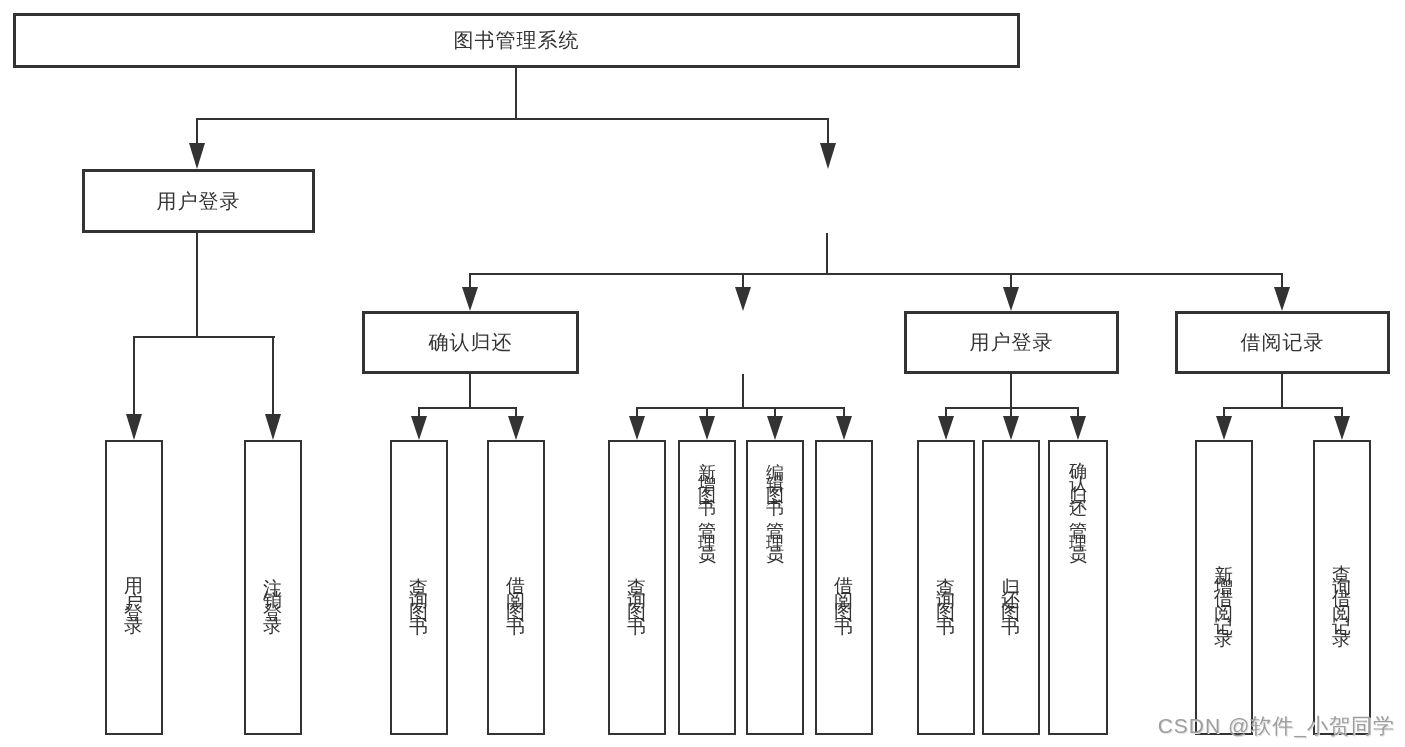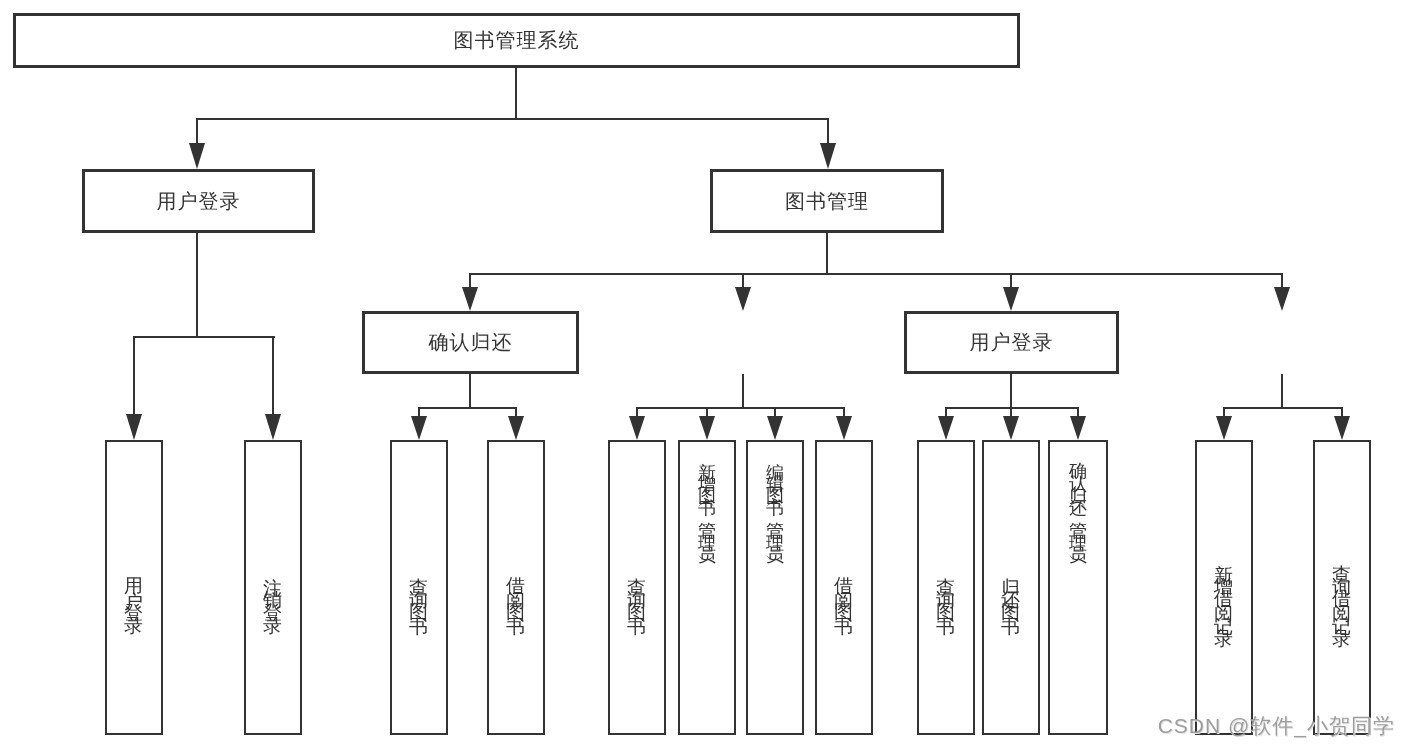--- a/index.html
+++ b/index.html
@@ -40,24 +40,24 @@
   }
 </style>
 </head>
 <body>
 
 <div id="canvas">
 
   <div class="box root" style="left:13px;top:13px;width:1007px;height:55px;">图书管理系统</div>
 
   <div class="box" style="left:82px;top:169px;width:233px;height:64px;">用户登录</div>
-  <div class="box" style="left:710px;top:169px;width:234px;height:64px;">图书管理</div>
 
   <div class="box" style="left:362px;top:311px;width:217px;height:63px;">确认归还</div>
   <div class="box" style="left:904px;top:311px;width:215px;height:63px;">用户登录</div>
+  <div class="box" style="left:1175px;top:311px;width:215px;height:63px;">借阅记录</div>
 
   <div class="vbox" style="left:105px;top:440px;width:58px;height:295px;">
     <span class="vtext">用户登录</span>
   </div>
   <div class="vbox" style="left:244px;top:440px;width:58px;height:295px;">
     <span class="vtext">注销登录</span>
   </div>
 
   <div class="vbox" style="left:390px;top:440px;width:58px;height:295px;">
     <span class="vtext">查询图书</span>

